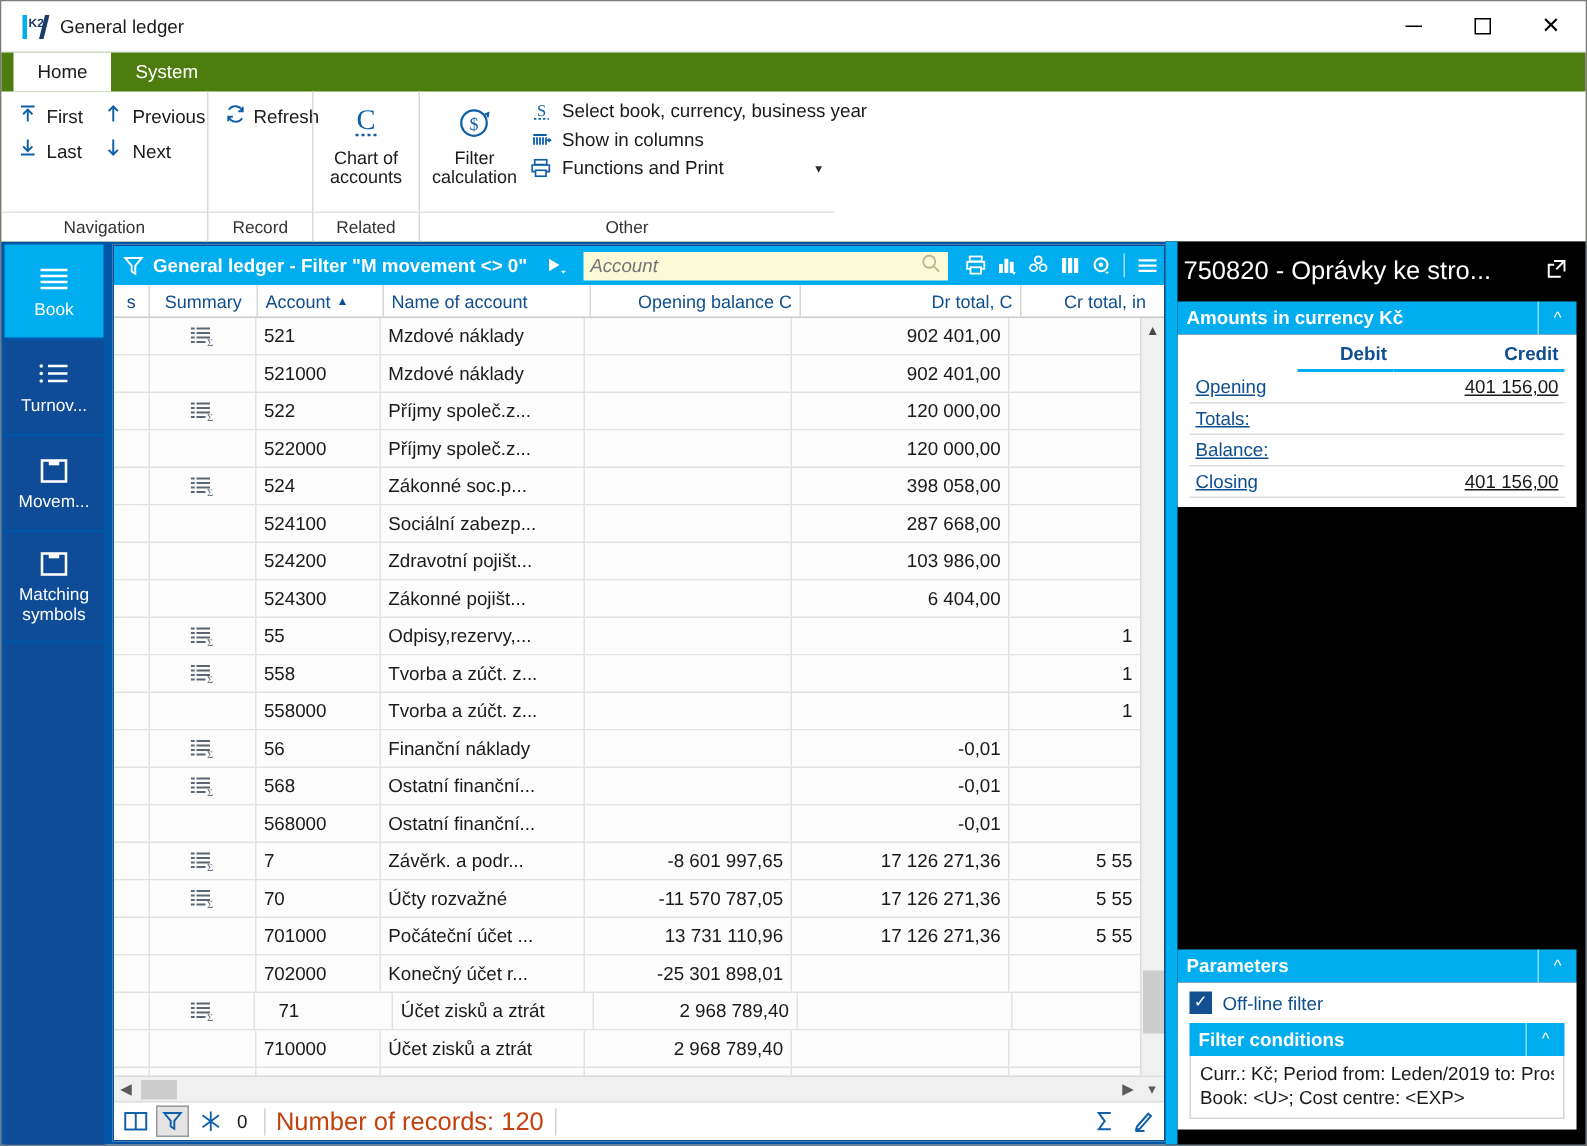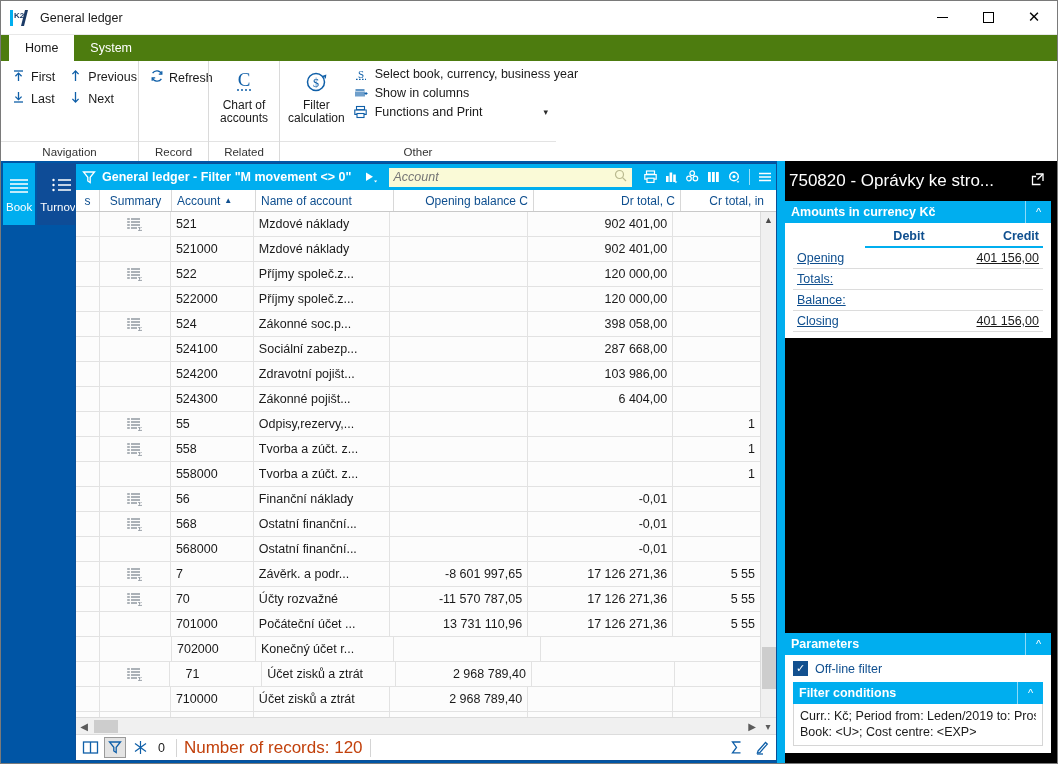--- a/index.html
+++ b/index.html
@@ -20,21 +20,21 @@
 
   
   .titlebar {
     height: 34px; min-height: 34px;
     background: #ffffff;
     display: flex; align-items: center;
     border-bottom: 1px solid #e8e8e8;
   }
   .title-icon {
     width: 28px; height: 20px; margin-left: 9px;
-    display: flex; align-items: center; 
+    display: flex; align-items: center; justify-content: center;
   }
   .k2logo {
     width: 18px; height: 16px; position: relative;
     display: inline-block;
   }
   .k2logo .bar { position: absolute; left: 0; top: 0; width: 3px; height: 16px; background: #00AEEF; }
   .k2logo .txt {
     position: absolute; left: 4px; top: 1px;
     font-size: 8px; font-weight: bold; color: #1b3a66;
     font-family: "Liberation Sans", sans-serif;
@@ -92,21 +92,21 @@
   .olist-row .oic { width: 16px; height: 16px; display:flex; align-items:center; justify-content:center; color: #0f5fa8; }
   .more-caret { position: absolute; right: 8px; top: 46px; color: #2b2b2b; font-size: 9px; }
   .ribbon-collapse { position: absolute; right: 6px; bottom: 2px; color: #fff; font-size: 11px; }
 
   
   .main { flex: 1; display: flex; min-height: 0; background: #0055A5; }
 
   
   .leftnav {
     width: 70px; min-width: 70px; background: #0055A5;
-    display: flex; flex-direction: row; padding: 2px 2px 0 2px; gap: 2px;
+    display: flex; flex-direction: column; padding: 2px 2px 0 2px; gap: 2px;
   }
   .navtile {
     background: #0E4C97; color: #fff; display: flex; flex-direction: column;
     align-items: center; justify-content: center; gap: 4px;
     height: 62px; cursor: default; font-size: 11.5px; line-height: 13px; text-align: center;
     padding: 0 2px;
   }
   .navtile.active { background: #00AEEF; }
   .navtile .nic { display: flex; align-items: center; justify-content: center; height: 22px; }
   .navtile .nlabel { padding: 0 1px; }
@@ -793,20 +793,21 @@
               <div class="cell " style="width: 138px;">Počáteční účet ...</div>
               <div class="cell num" style="width: 140px;">13 731 110,96</div>
               <div class="cell num" style="width: 147px;">17 126 271,36</div>
               <div class="cell num" style="width: 88px; border-right: none;">5 55</div>
             </div>
             <div class="row">
               <div class="cell ctr" style="width: 24px;"></div>
               <div class="cell ctr" style="width: 72px;"></div>
               <div class="cell " style="width: 84px;">702000</div>
               <div class="cell " style="width: 138px;">Konečný účet r...</div>
+              <div class="cell num" style="width: 140px;">-25 301 898,01</div>
               <div class="cell num" style="width: 147px;"></div>
               <div class="cell num" style="width: 88px; border-right: none;"></div>
             </div>
             <div class="row">
               <div class="cell ctr" style="width: 24px;"></div>
               <div class="cell ctr" style="width: 72px;">
                 <span class="sumicon">
                   <svg width="15" height="14" viewBox="0 0 15 14">
                     <g stroke="#5a6672" stroke-width="1.2">
                       <path d="M4 2h9M4 5h9M4 8h9M4 11h6"></path>

